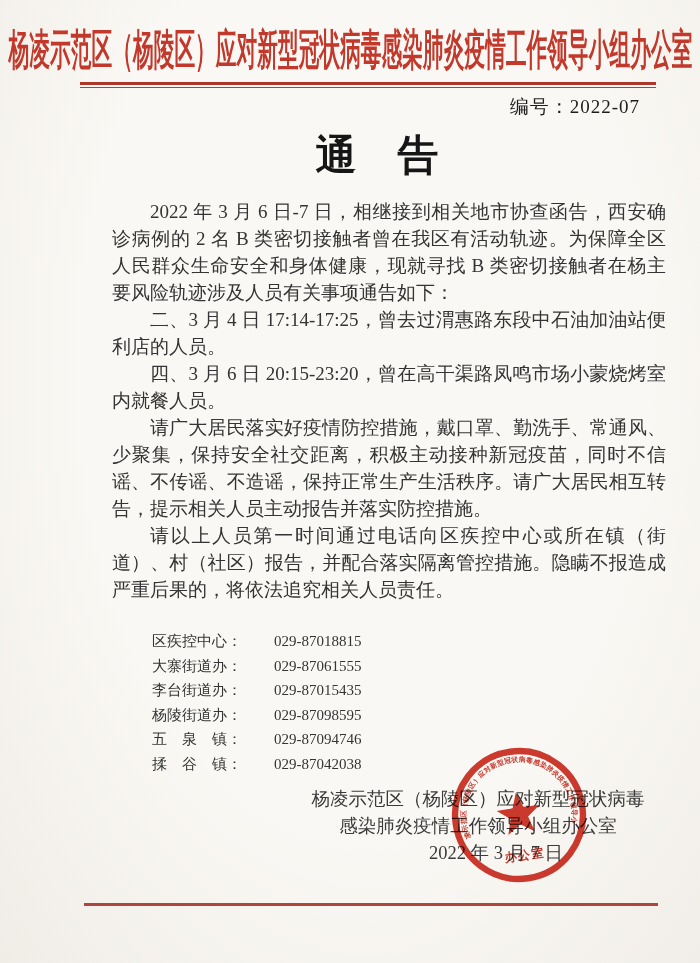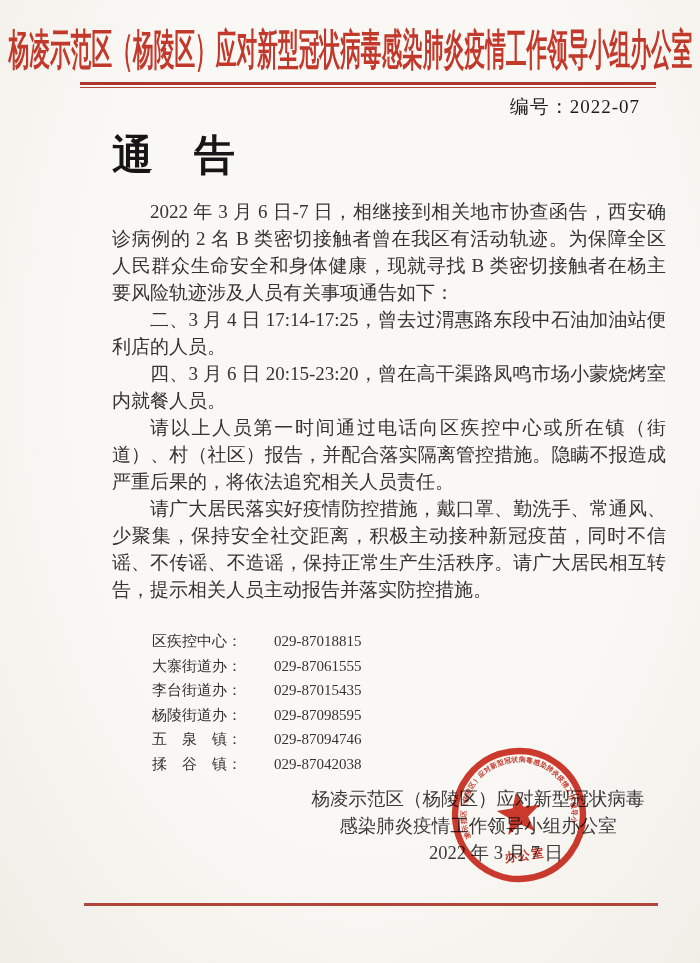--- a/index.html
+++ b/index.html
@@ -18,21 +18,21 @@
     transform:scale(0.56,1.15); transform-origin:50% 50%;
   }
   .rules { margin:7px 44px 0 80px; }
   .rule-thick { height:3px; background:#ac362c; }
   .rule-thin  { height:1px; background:#b04339; margin-top:2px; }
   .doc-number {
     text-align:right; margin:6px 60px 0 0;
     font-size:19px; color:#1d1d1d; letter-spacing:1px;
   }
   .title {
-    margin:10px 58px 0 112px; text-align:left;
+    margin:10px 58px 0 112px; text-align:center;
     font-size:41px; font-weight:bold; color:#161616;
     line-height:50px;
   }
   .body-text {
     margin:18px 34px 0 112px;
     font-size:19px; line-height:27px;
     text-align:justify;
   }
   .body-text p { margin:0; text-indent:2em; }
   .contacts { margin:26px 0 0 152px; font-size:15px; line-height:24.5px; }
@@ -71,22 +71,22 @@
   </div>
 
   <div class="doc-number">编号：2022-07</div>
 
   <h1 class="title">通　告</h1>
 
   <div class="body-text">
     <p>2022 年 3 月 6 日-7 日，相继接到相关地市协查函告，西安确诊病例的 2 名 B 类密切接触者曾在我区有活动轨迹。为保障全区人民群众生命安全和身体健康，现就寻找 B 类密切接触者在杨主要风险轨迹涉及人员有关事项通告如下：</p>
     <p>二、3 月 4 日 17:14-17:25，曾去过渭惠路东段中石油加油站便利店的人员。</p>
     <p>四、3 月 6 日 20:15-23:20，曾在高干渠路凤鸣市场小蒙烧烤室内就餐人员。</p>
+    <p>请广大居民落实好疫情防控措施，戴口罩、勤洗手、常通风、少聚集，保持安全社交距离，积极主动接种新冠疫苗，同时不信谣、不传谣、不造谣，保持正常生产生活秩序。请广大居民相互转告，提示相关人员主动报告并落实防控措施。</p>
     <p>请以上人员第一时间通过电话向区疾控中心或所在镇（街道）、村（社区）报告，并配合落实隔离管控措施。隐瞒不报造成严重后果的，将依法追究相关人员责任。</p>
-    <p>请广大居民落实好疫情防控措施，戴口罩、勤洗手、常通风、少聚集，保持安全社交距离，积极主动接种新冠疫苗，同时不信谣、不传谣、不造谣，保持正常生产生活秩序。请广大居民相互转告，提示相关人员主动报告并落实防控措施。</p>
   </div>
 
   <div class="contacts">
     <div class="contact-row">
       <span class="contact-name">区疾控中心：</span><span class="contact-phone">029-87018815</span>
     </div>
     <div class="contact-row">
       <span class="contact-name">大寨街道办：</span><span class="contact-phone">029-87061555</span>
     </div>
     <div class="contact-row">

